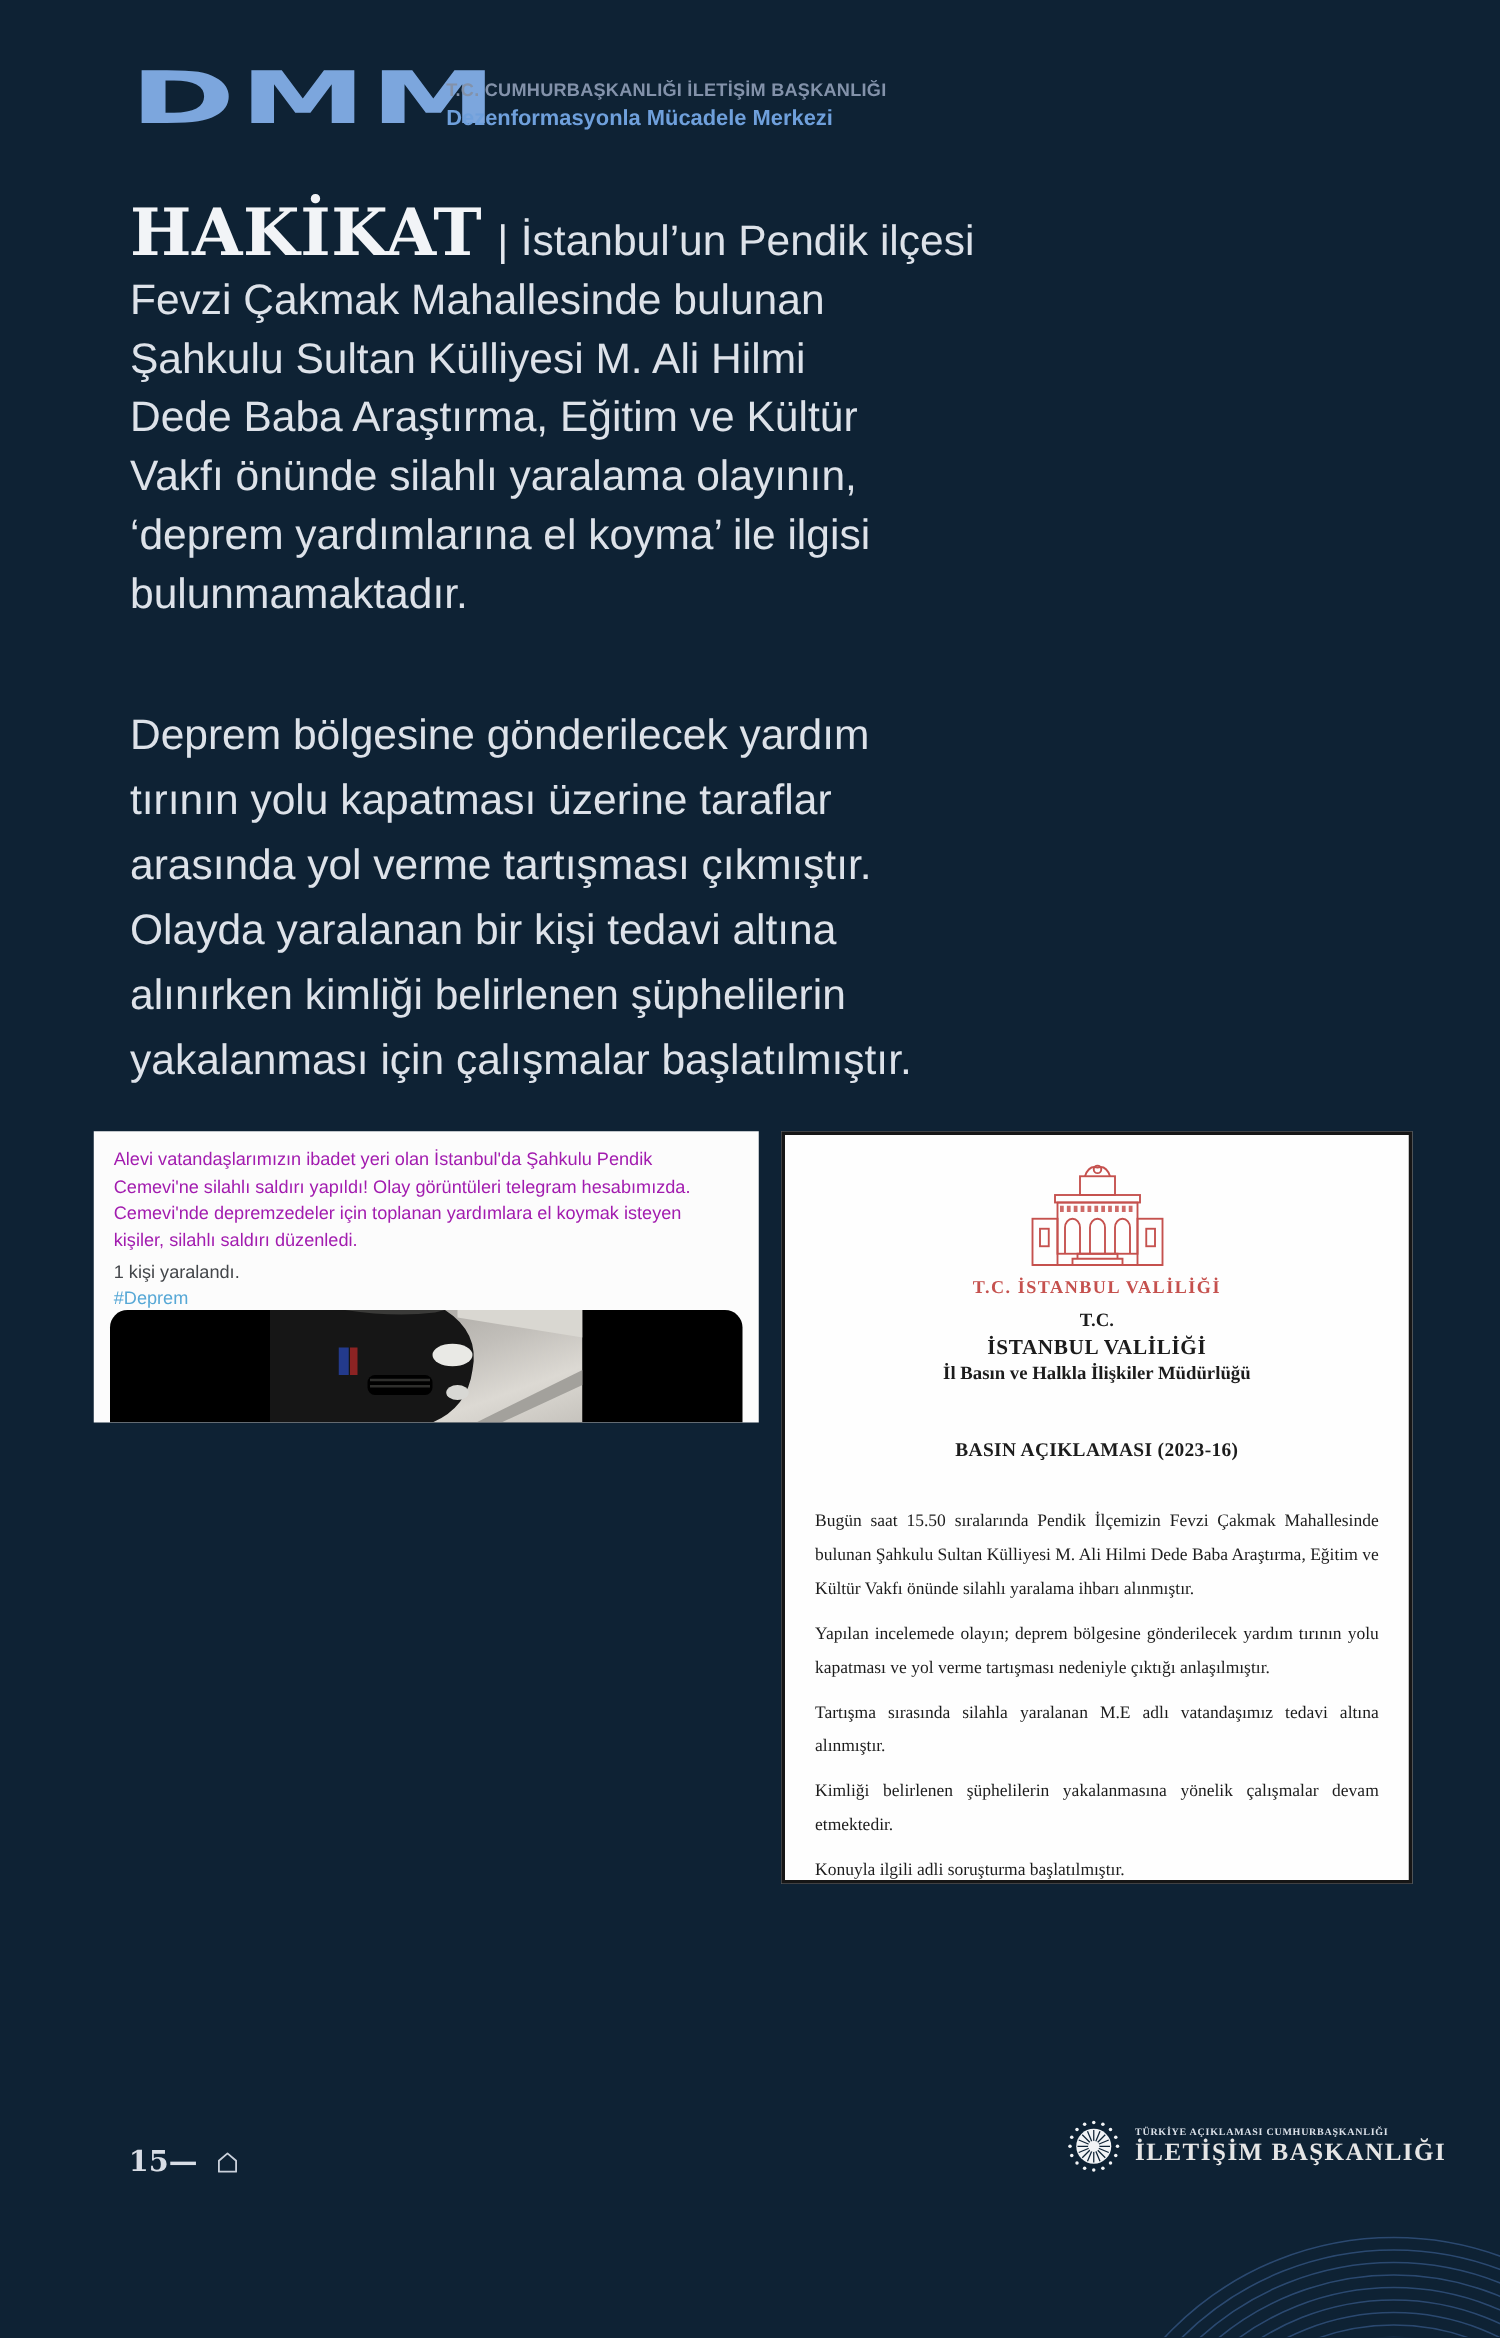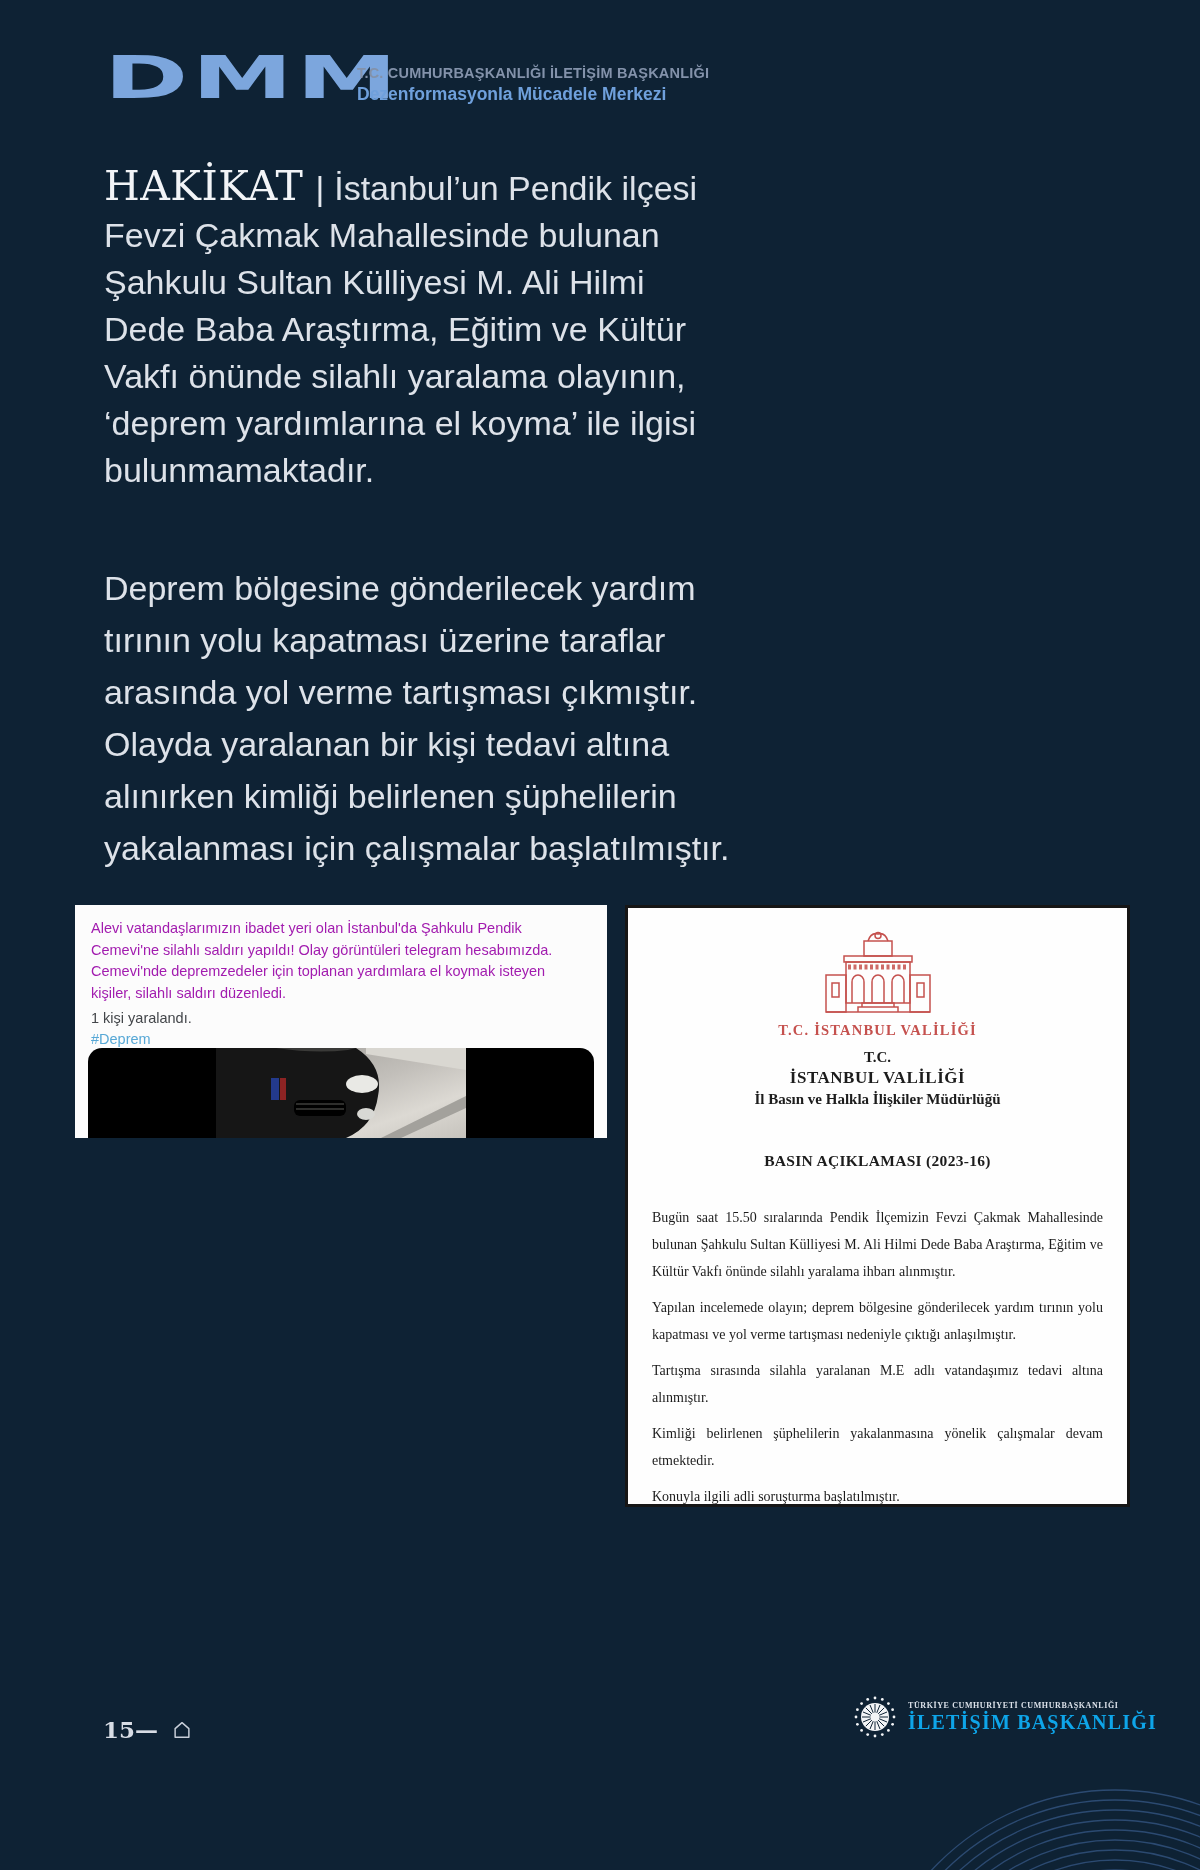--- a/index.html
+++ b/index.html
@@ -11,21 +11,21 @@
   .brand-logo{position:absolute;left:0;top:-8px;font-family:"DejaVu Sans",sans-serif;
               font-weight:800;font-size:58px;line-height:60px;color:#7ca6dd;
               letter-spacing:2px;transform:scaleX(1.75);transform-origin:left center;}
   .brand-text{position:absolute;left:253px;top:9px;}
   .brand-line1{font-size:14.5px;font-weight:bold;color:#8392aa;letter-spacing:.2px;white-space:nowrap;}
   .brand-line2{font-size:17.5px;font-weight:bold;color:#6fa0dc;margin-top:3px;white-space:nowrap;}
 
   
   .headline{position:absolute;left:104px;top:163px;width:720px;font-size:34px;
             line-height:47px;color:#dde2e9;}
-  .headline-label{font-family:"DejaVu Serif",serif;font-weight:normal;font-size:41px;
+  .headline-label{font-family:"DejaVu Serif",serif;font-weight:bold;font-size:52px;
                   color:#f2f4f7;letter-spacing:.5px;}
   .headline-sep{font-weight:300;color:#e4e8ee;margin:0 10px 0 12px;}
   .headline-text{white-space:pre-line;}
   .body-par{position:absolute;left:104px;top:562px;width:730px;font-size:34px;
             line-height:52px;color:#dde2e9;white-space:pre-line;}
 
   
   .tweet-card{position:absolute;left:75px;top:905px;width:532px;height:233px;
               background:#fcfcfc;overflow:hidden;}
   .tweet-text{position:absolute;left:16px;top:13px;font-size:14.5px;line-height:21.5px;
@@ -53,21 +53,21 @@
   .doc-paragraphs p{margin:0 0 9px;}
   .doc-paragraphs p:last-child{text-align:left;}
 
   
   .footer-left{position:absolute;left:103px;top:1716px;display:flex;align-items:center;gap:13px;}
   .page-num{font-family:"DejaVu Serif",serif;font-weight:bold;font-size:23px;color:#d8dde5;}
   .footer-right{position:absolute;left:852px;top:1694px;display:flex;align-items:center;gap:10px;}
   .org-line1{font-family:"Liberation Serif",serif;font-weight:bold;font-size:8px;
              letter-spacing:.6px;color:#dbe1e9;white-space:nowrap;}
   .org-line2{font-family:"Liberation Serif",serif;font-weight:bold;font-size:20px;
-             letter-spacing:1.2px;color:#0ea5e9;white-space:nowrap;margin-top:1px;text-align:right;}
+             letter-spacing:1.2px;color:#e5e5e5;white-space:nowrap;margin-top:1px;text-align:right;}
 
   .waves{position:absolute;right:0;bottom:0;width:420px;height:150px;}
 </style>
 </head>
 <body>
 
 <div class="stage">
 
   <div class="brand">
     <div class="brand-logo">DMM</div>
@@ -197,21 +197,21 @@
           <circle cx="5.4" cy="15.7" r="1.4"></circle>
         <circle cx="9.6" cy="9.6" r="1.4"></circle>
           <circle cx="15.7" cy="5.4" r="1.4"></circle>
         <circle cx="23" cy="4" r="1.4"></circle>
           <circle cx="30.3" cy="5.4" r="1.4"></circle>
         <circle cx="36.4" cy="9.6" r="1.4"></circle>
           <circle cx="40.6" cy="15.7" r="1.4"></circle>
       </g>
     </svg>
     <div>
-      <div class="org-line1">TÜRKİYE CUMHURİYETİ CUMHURBAŞKANLIĞI</div>
+      <div class="org-line1">TÜRKİYE AÇIKLAMASI CUMHURBAŞKANLIĞI</div>
       <div class="org-line2">İLETİŞİM BAŞKANLIĞI</div>
     </div>
   </div>
 
   <svg class="waves" viewBox="0 0 420 150">
     <g stroke="#31517c" stroke-width="1.3" fill="none" opacity="0.85">
       <circle cx="335" cy="320" r="170"></circle>
       <circle cx="335" cy="320" r="180"></circle>
       <circle cx="335" cy="320" r="190"></circle>
       <circle cx="335" cy="320" r="200"></circle>

